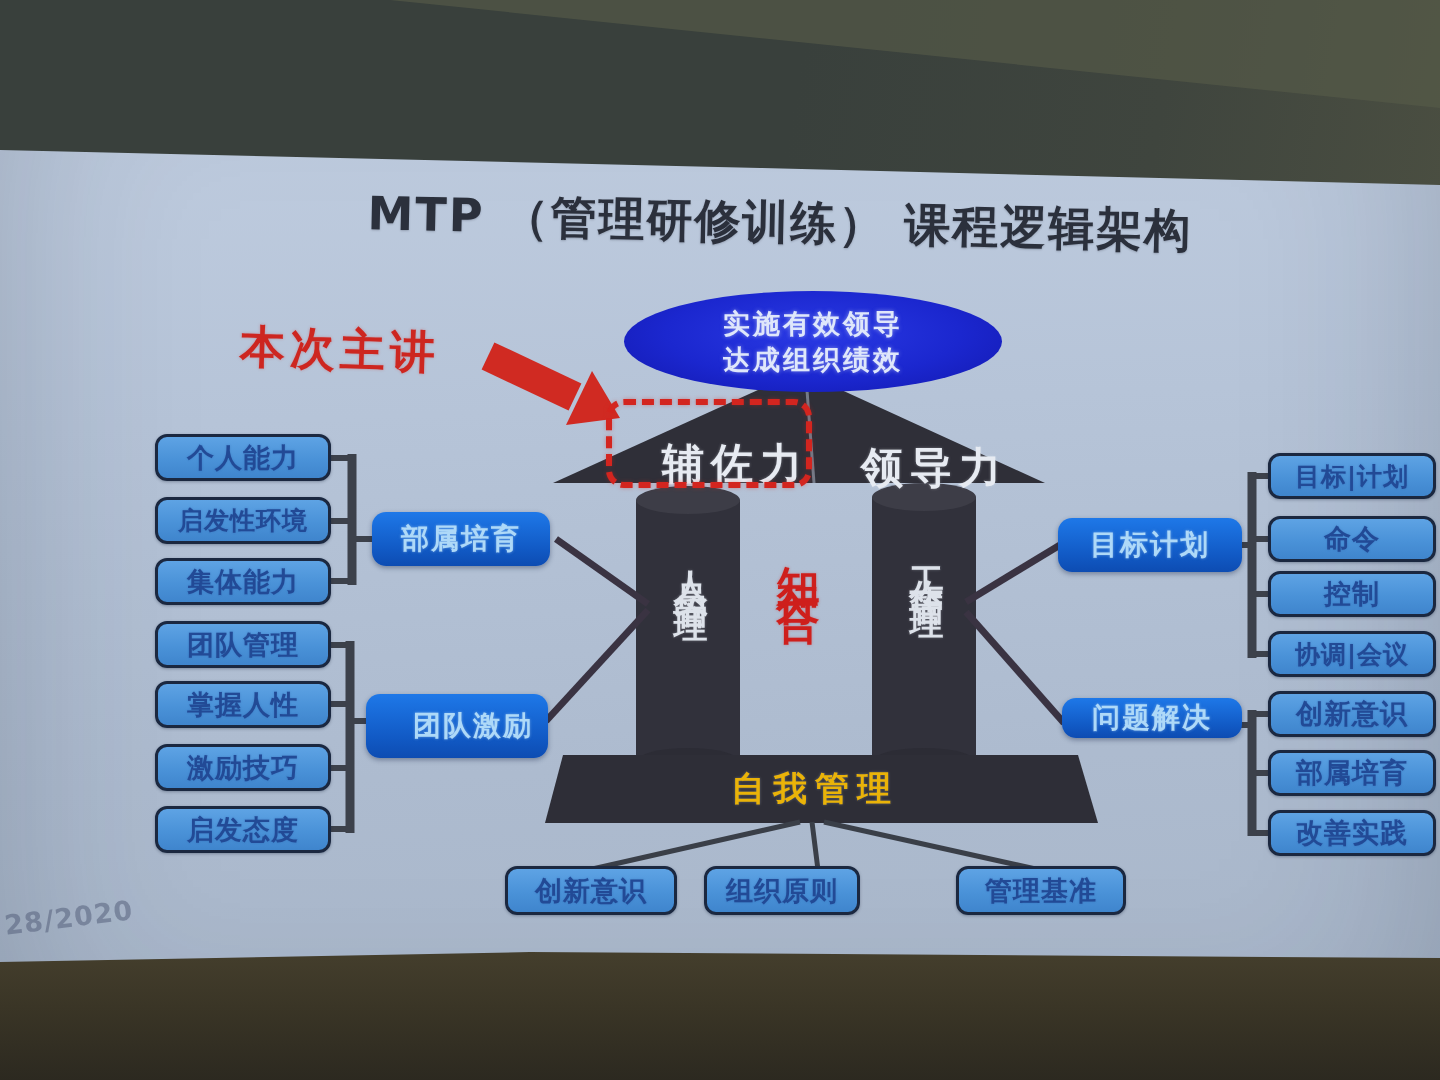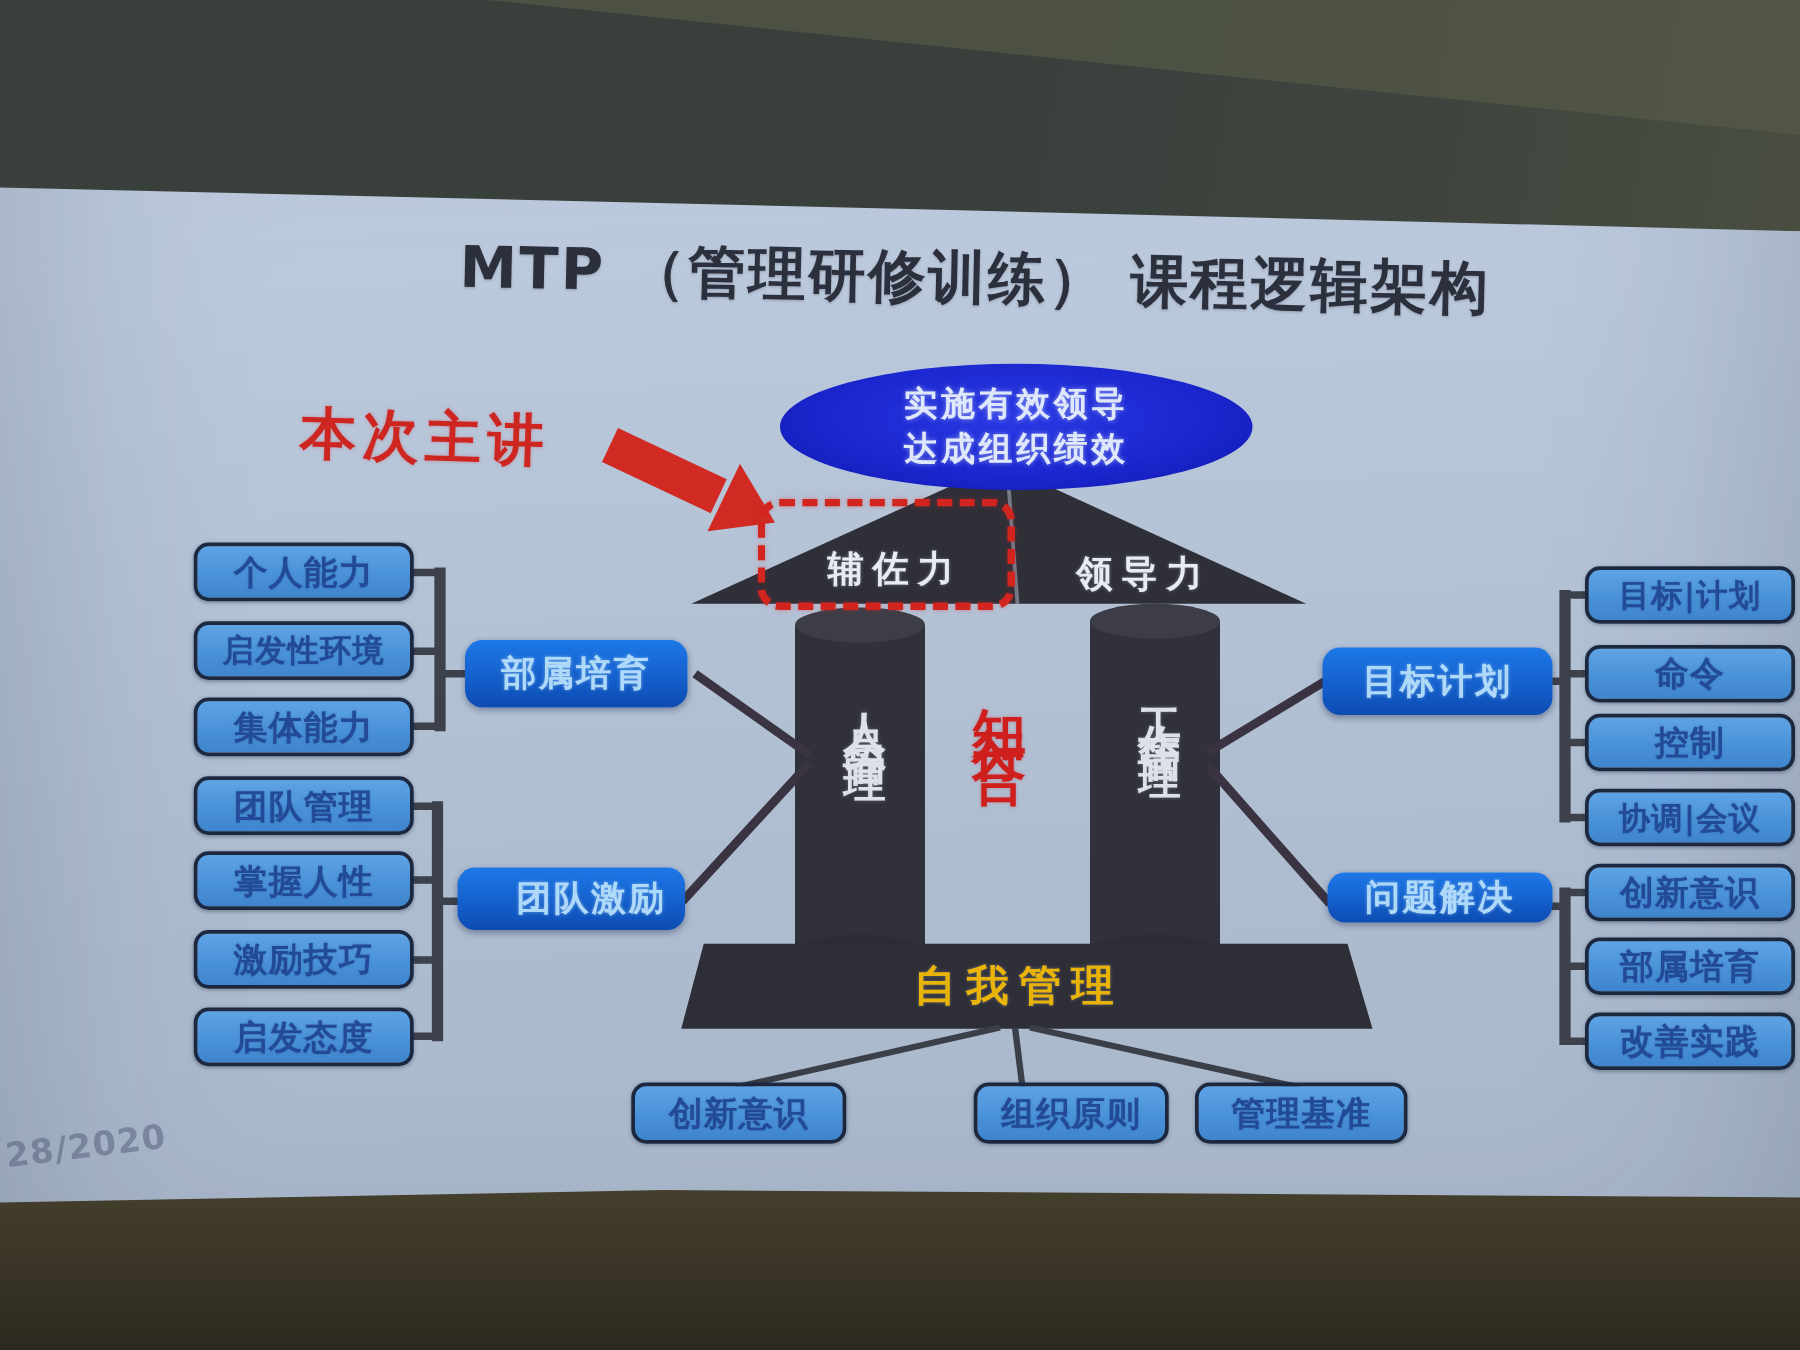--- a/index.html
+++ b/index.html
@@ -59,21 +59,21 @@
     color:#dfe7fb; font-size:27px; font-weight:700; letter-spacing:3px; line-height:1.32;
     text-shadow:0 0 4px rgba(230,240,255,.5);
   }
 
   .dashed-focus {
     position:absolute; left:606px; top:399px; width:206px; height:89px; z-index:20;
     border:6px dashed #d3251f; border-radius:18px;
     filter:drop-shadow(0 0 2px rgba(211,37,31,.4));
   }
 
-  .roof-label { color:#e7ebf2; font-size:29px; font-weight:700; letter-spacing:7px;
+  .roof-label { color:#e7ebf2; font-size:42px; font-weight:700; letter-spacing:7px;
     text-shadow:0 0 3px rgba(235,240,250,.35); z-index:12; }
   .roof-left  { left:662px; top:436px; }
   .roof-right { left:830px; top:440px;margin-left:31px; }
 
   .vtext { writing-mode:vertical-rl; text-orientation:upright; }
 
   .pillar-label {
     color:#dde2ea; font-size:34px; font-weight:700; letter-spacing:13px;
     text-shadow:0 0 3px rgba(230,235,245,.3); z-index:12;
   }
@@ -111,27 +111,27 @@
   .lb1{ top:434px; } .lb2{ top:497px; font-size:25px; } .lb3{ top:558px; }
   .lb4{ top:621px; } .lb5{ top:681px; } .lb6{ top:744px; } .lb7{ top:806px; }
 
   
   .rb { left:1268px; width:168px; height:46px; }
   .rb1{ top:453px; font-size:25px; } .rb2{ top:516px; } .rb3{ top:571px; }
   .rb4{ top:631px; font-size:25px; } .rb5{ top:691px; } .rb6{ top:750px; } .rb7{ top:810px; }
 
   
   .mb-develop { left:372px;  top:512px; width:178px; height:54px; }
-  .mb-motivate{ left:366px;  top:694px; width:182px; height:50px;padding-left:32px; }
+  .mb-motivate{ left:366px;  top:694px; width:182px; height:64px;padding-left:32px; }
   .mb-plan    { left:1058px; top:518px; width:184px; height:54px; }
   .mb-solve   { left:1062px; top:698px; width:180px; height:40px;text-align:right; }
 
   
   .fb { top:866px; height:49px; }
-  .fb1{ left:505px; width:172px; } .fb2{ left:779px; width:156px; } .fb3{ left:956px; width:170px; }
+  .fb1{ left:505px; width:172px; } .fb2{ left:704px; width:156px; } .fb3{ left:956px; width:170px; }
 
   .date-note {
     left:4px; top:902px; font-size:27px; font-weight:600; color:rgba(85,97,124,.55);
     transform:rotate(-7deg); z-index:11; letter-spacing:1px;
   }
 </style>
 </head>
 <body>
 
 <div class="photo">

